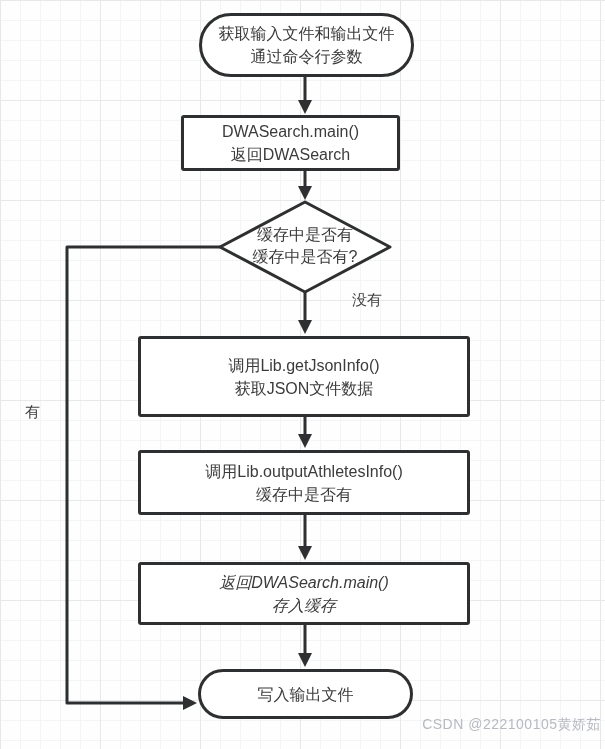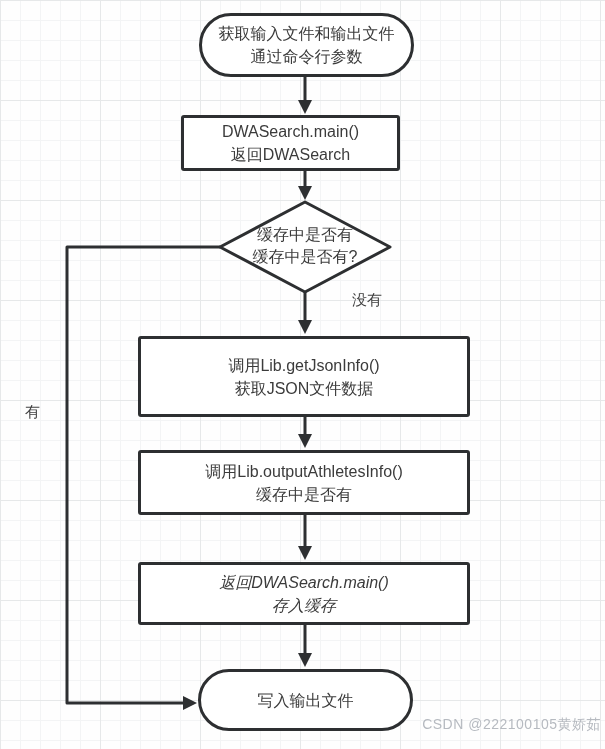--- a/index.html
+++ b/index.html
@@ -66,21 +66,21 @@
     font-size: 14px;
     letter-spacing: 0.5px;
     white-space: nowrap;
   }
   
   #n-start   { left: 199px; top: 13px;  width: 215px; height: 64px; }
   #n-main    { left: 181px; top: 115px; width: 219px; height: 56px; }
   #n-getjson { left: 138px; top: 336px; width: 332px; height: 81px; }
   #n-output  { left: 138px; top: 450px; width: 332px; height: 65px; text-align: center; }
   #n-return  { left: 138px; top: 562px; width: 332px; height: 63px; font-style: italic; }
-  #n-end     { left: 198px; top: 669px; width: 215px; height: 62px; }
+  #n-end     { left: 198px; top: 669px; width: 215px; height: 50px; }
   #t-decision { left: 225px; top: 224px; width: 160px; }
   #lbl-no  { left: 352px; top: 293px; font-family: Liberation Mono, monospace; }
   #lbl-yes { left: 25px;  top: 403px; }
 </style>
 </head>
 <body>
 
 <div class="canvas">
 
   <svg class="wires" width="605" height="749" viewBox="0 0 605 749">

